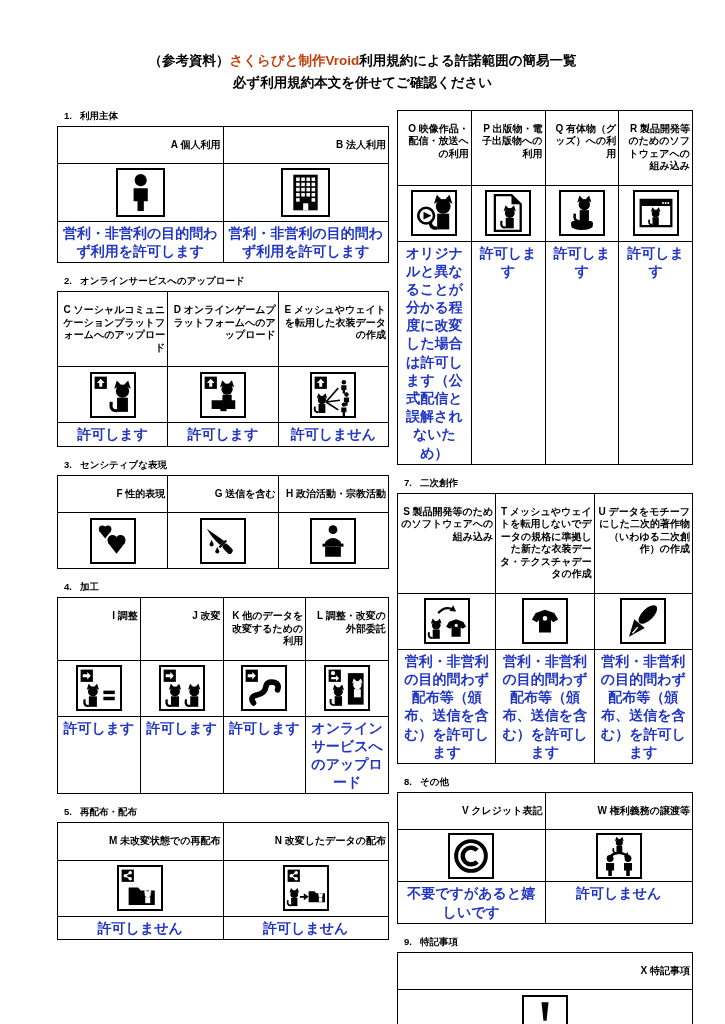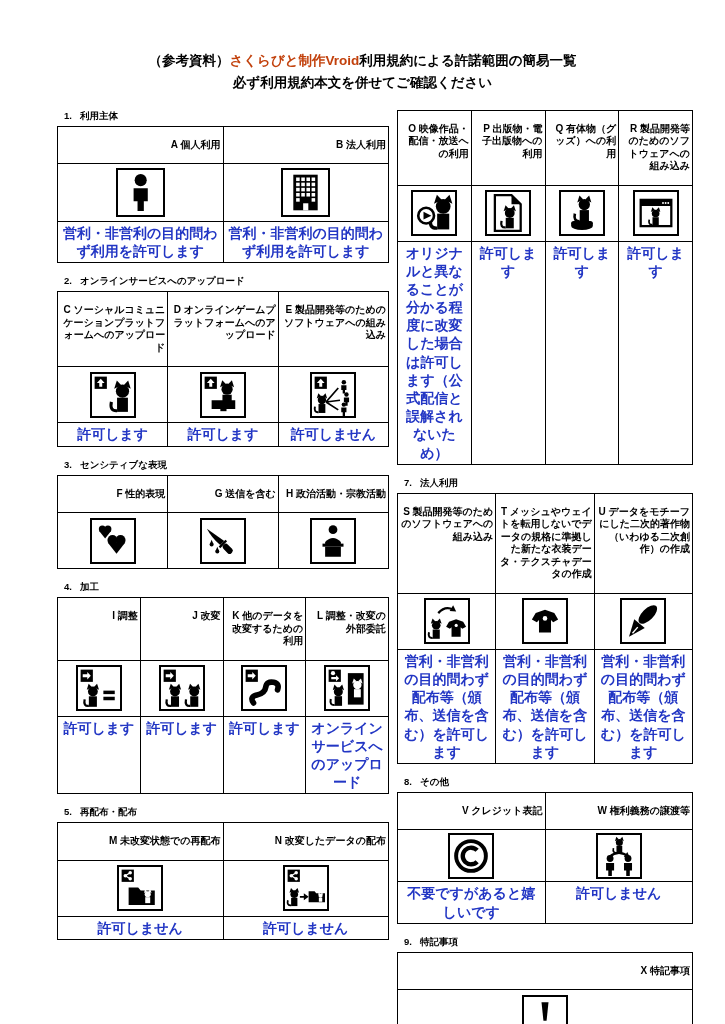--- a/index.html
+++ b/index.html
@@ -136,21 +136,21 @@
           </table>
       </div>
 
       <div class="section s2">
         <div class="sec-label"><span class="sec-no">2.</span><span>オンラインサービスへのアップロード</span></div>
         <table class="perm">
           <tbody>
               <tr>
             <th>C ソーシャルコミュニケーションプラットフォームへのアップロード</th>
             <th>D オンラインゲームプラットフォームへのアップロード</th>
-            <th>E 製品開発等のためのソフトウェアへの組み込み</th>
+            <th>E メッシュやウェイトを転用した衣装データの作成</th>
           </tr>
           <tr class="icons">
             <td><span class="ibox"><svg viewBox="0 0 48 48" fill="#000">
                       <use href="#sym-upload" transform="translate(3,3)"></use>
                       <use href="#sym-cat" transform="translate(20,7.5) scale(1.35)"></use>
                     </svg></span></td>
             <td><span class="ibox"><svg viewBox="0 0 48 48" fill="#000">
                       <use href="#sym-upload" transform="translate(3,3)"></use>
                       <g transform="translate(16,7) scale(1.15)">
                         <path d="M4 7 L6.2 0 L10 4Z"></path>
@@ -334,21 +334,21 @@
             <td>オリジナルと異なることが分かる程度に改変した場合は許可します（公式配信と誤解されないため）</td>
             <td>許可します</td>
             <td>許可します</td>
             <td>許可します</td>
           </tr>
         </tbody>
           </table>
       </div>
 
       <div class="section s7">
-        <div class="sec-label"><span class="sec-no">7.</span><span>法人利用</span></div>
+        <div class="sec-label"><span class="sec-no">7.</span><span>二次創作</span></div>
         <table class="perm">
           <tbody>
               <tr>
             <th>S 製品開発等のためのソフトウェアへの組み込み</th>
             <th>T メッシュやウェイトを転用しないでデータの規格に準拠した新たな衣装データ・テクスチャデータの作成</th>
             <th>U データをモチーフにした二次的著作物（いわゆる二次創作）の作成</th>
           </tr>
           <tr class="icons">
             <td><span class="ibox"><svg viewBox="0 0 48 48" fill="#000">
                       <use href="#sym-cat" transform="translate(2,21) scale(0.88)"></use>

